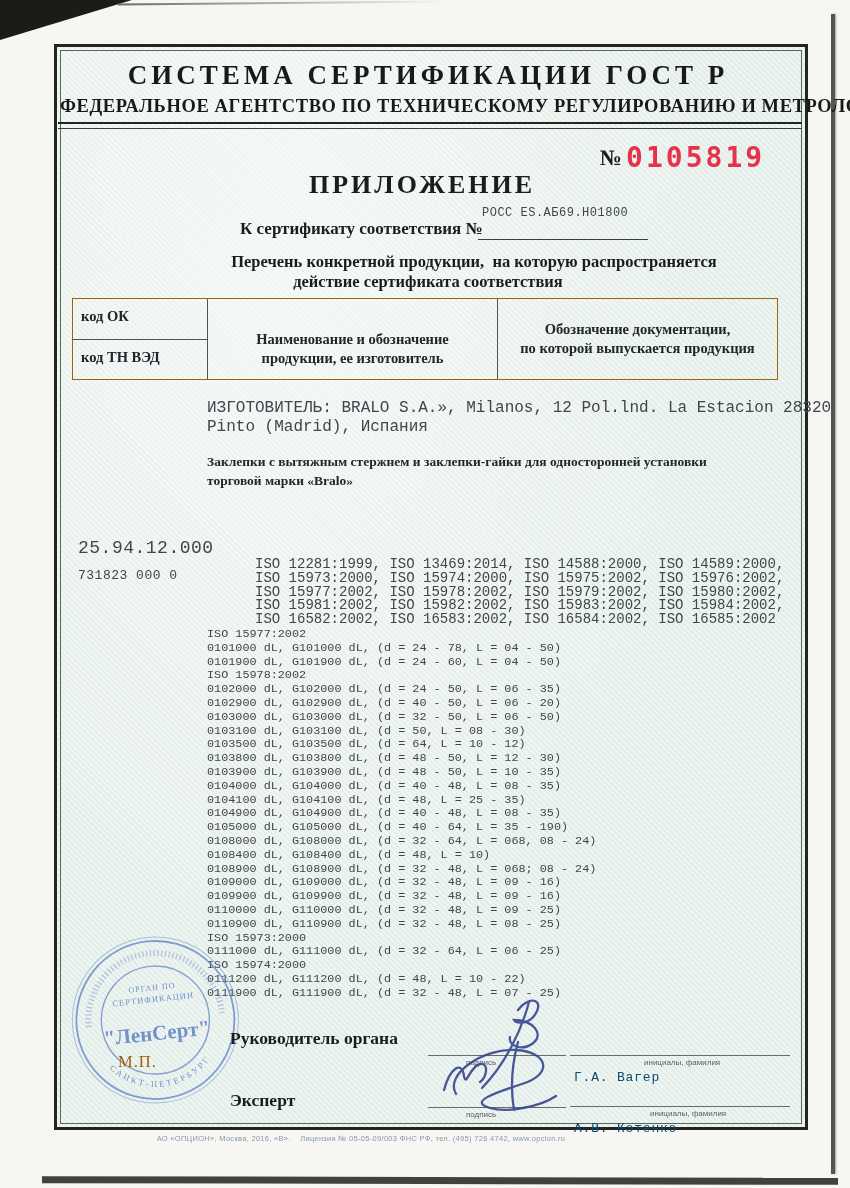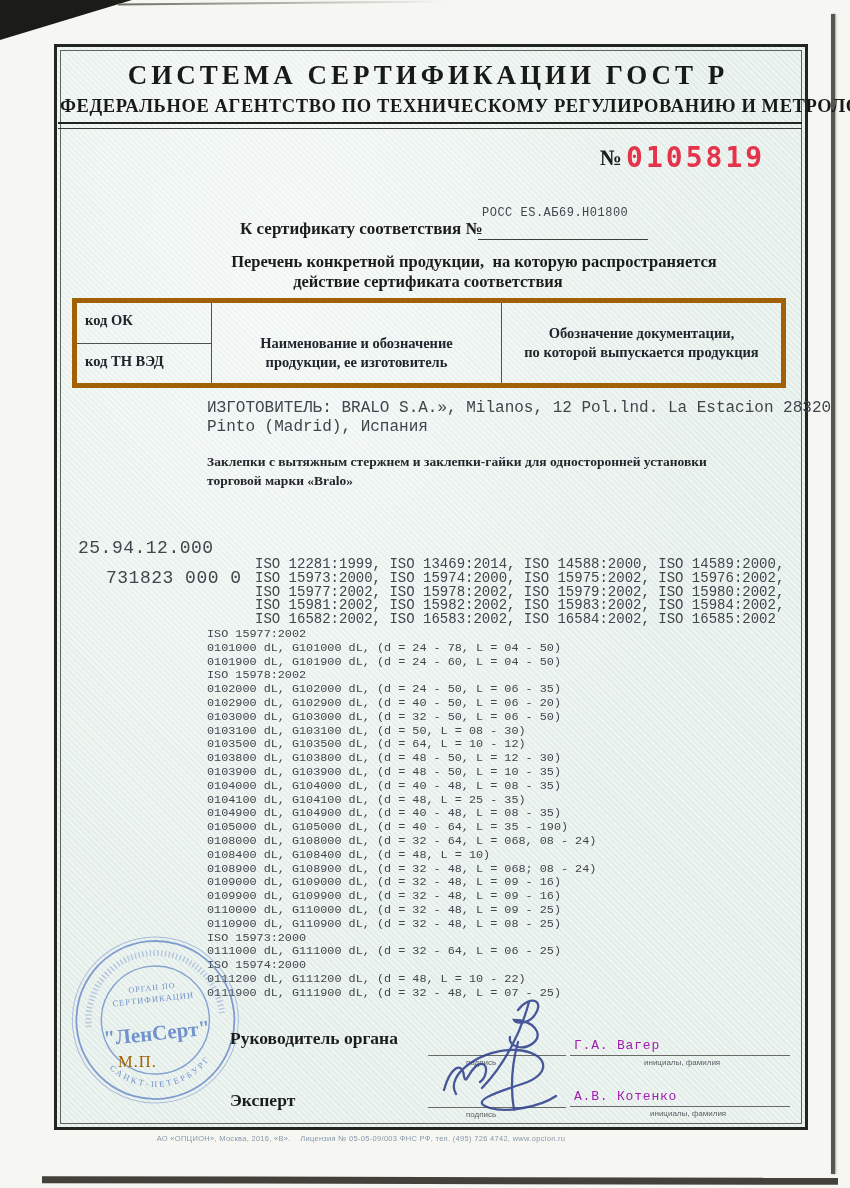--- a/index.html
+++ b/index.html
@@ -41,51 +41,51 @@
     font-size:26px;font-weight:700;letter-spacing:3px;color:#1b1d1a;}
   .cert-label{position:absolute;left:240px;top:219px;font-size:17px;font-weight:700;color:#1b1d1a;}
   .cert-number{position:absolute;left:482px;top:206px;
     font-family:"Liberation Mono", monospace;font-size:12px;color:#41454c;letter-spacing:0.5px;}
   .cert-underline{position:absolute;left:478px;top:239px;width:170px;height:1px;background:#3c3e39;}
   .subtitle{position:absolute;left:60px;width:736px;text-align:center;
     font-size:16.5px;font-weight:700;color:#1b1d1a;white-space:pre;}
   .subtitle.l1{top:252px;padding-left:46px;} .subtitle.l2{top:272px;}
   
   .ptable{position:absolute;left:72px;top:298px;width:704px;height:80px;
-    border:5px solid #a16207;}
+    border:1px solid #a16207;}
   .ptable .vdiv1{position:absolute;left:134px;top:0;width:1px;height:100%;background:#4f544f;}
   .ptable .vdiv2{position:absolute;left:424px;top:0;width:1px;height:100%;background:#4f544f;}
   .ptable .hdiv{position:absolute;left:0;top:40px;width:134px;height:1px;background:#4f544f;}
   .tcell{position:absolute;font-size:14.5px;font-weight:600;color:#20262c;}
   .cell-ok{left:8px;top:9px;} .cell-tnved{left:8px;top:50px;}
   .thead{position:absolute;text-align:center;font-size:14.5px;font-weight:600;
     color:#20262c;line-height:19px;}
   .thead.c2{left:135px;top:31px;width:289px;}
   .thead.c3{left:425px;top:21px;width:279px;}
   
   .mono{font-family:"Liberation Mono", monospace;color:#41454c;}
   .code-ok{position:absolute;left:78px;top:538px;font-size:18px;letter-spacing:0.5px;}
-  .code-tnved{position:absolute;left:78px;top:568px;font-size:18px;letter-spacing:0.5px;margin-left:28px;}
+  .code-tnved{position:absolute;left:78px;top:568px;font-size:13px;letter-spacing:0.5px;}
   .mfr{position:absolute;left:207px;top:399px;font-size:16px;line-height:18.5px;white-space:pre;}
   .prod-title{position:absolute;left:207px;top:452px;font-size:13.5px;font-weight:700;
     color:#23262b;line-height:19px;white-space:pre;}
   .conform{position:absolute;left:207px;top:489px;font-size:12px;line-height:15.2px;white-space:pre;}
   .iso-block{position:absolute;left:207px;top:558px;font-size:14px;line-height:13.8px;white-space:pre;margin-left:48px;}
   .prod-lines{position:absolute;left:207px;top:628px;font-size:11.8px;line-height:13.8px;white-space:pre;}
   
   .role{position:absolute;left:230px;font-size:17.5px;font-weight:700;color:#1b1d1a;}
   .role.head{top:1028px;} .role.expert{top:1090px;}
   .sig-line{position:absolute;height:1px;background:#6b6b66;}
   .sl1{left:428px;top:1055px;width:138px;} .sl2{left:428px;top:1107px;width:138px;}
   .nl1{left:570px;top:1055px;width:220px;} .nl2{left:570px;top:1106px;width:220px;}
   .cap{position:absolute;font-family:"Liberation Sans", sans-serif;font-size:8px;color:#5c6066;}
   .cap.s1{left:466px;top:1058px;} .cap.s2{left:466px;top:1110px;}
   .cap.n1{left:644px;top:1058px;} .cap.n2{left:650px;top:1109px;}
   .sig-name{position:absolute;left:574px;font-family:"Liberation Mono", monospace;
-    font-size:13px;color:#a21caf;letter-spacing:0.8px;}
+    font-size:13px;color:#0c4a6e;letter-spacing:0.8px;margin-top:32px;}
   .sig-name.head{top:1038px;} .sig-name.expert{top:1089px;}
   .mp{position:absolute;left:118px;top:1052px;font-size:16.5px;color:#a16207;letter-spacing:1px;}
   .seal-svg{position:absolute;left:36px;top:916px;opacity:0.85;transform:rotate(-6deg);}
   .ink-svg{position:absolute;left:420px;top:990px;}
   
   .footer{position:absolute;left:0;top:1134px;width:722px;text-align:center;
     font-family:"Liberation Sans", sans-serif;font-size:7.5px;color:#8797a9;
     letter-spacing:0.3px;white-space:pre;}
 </style>
 </head>
@@ -104,20 +104,21 @@
 
   <div class="sys-title">СИСТЕМА СЕРТИФИКАЦИИ ГОСТ Р</div>
   <div class="agency">ФЕДЕРАЛЬНОЕ АГЕНТСТВО ПО ТЕХНИЧЕСКОМУ РЕГУЛИРОВАНИЮ И МЕТРОЛОГИИ</div>
   <div class="header-rule"></div>
 
   <div class="doc-number">
     <span class="no">№</span>
     <span class="num">0105819</span>
   </div>
 
+  <div class="main-title">ПРИЛОЖЕНИЕ</div>
   <div class="cert-label">К сертификату соответствия №</div>
   <div class="cert-number mono">РОСС ES.АБ69.Н01800</div>
   <div class="cert-underline"></div>
 
   <div class="subtitle l1">Перечень конкретной продукции,  на которую распространяется</div>
   <div class="subtitle l2">действие сертификата соответствия</div>
 
   <div class="ptable">
     <div class="vdiv1"></div>
     <div class="vdiv2"></div>

